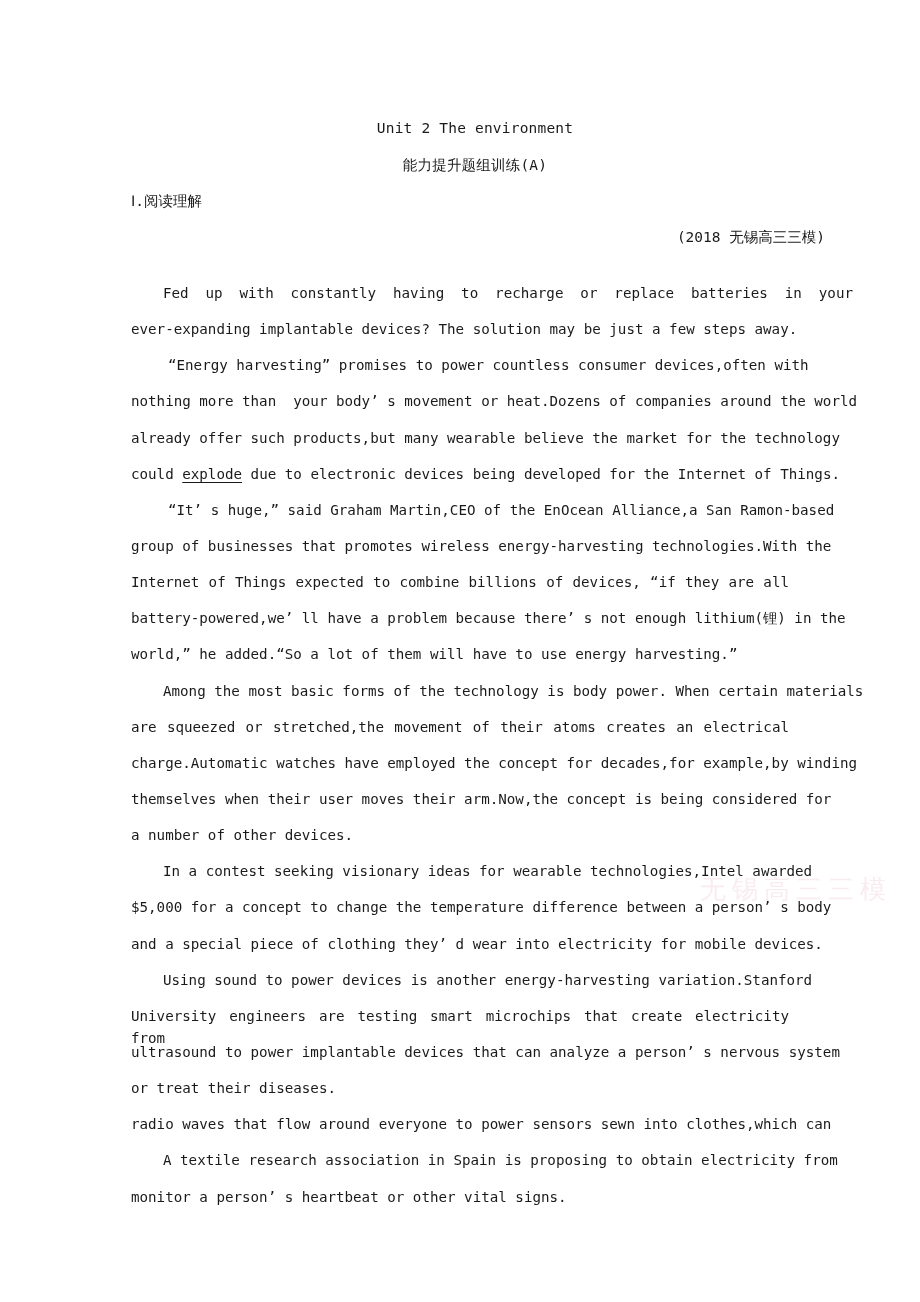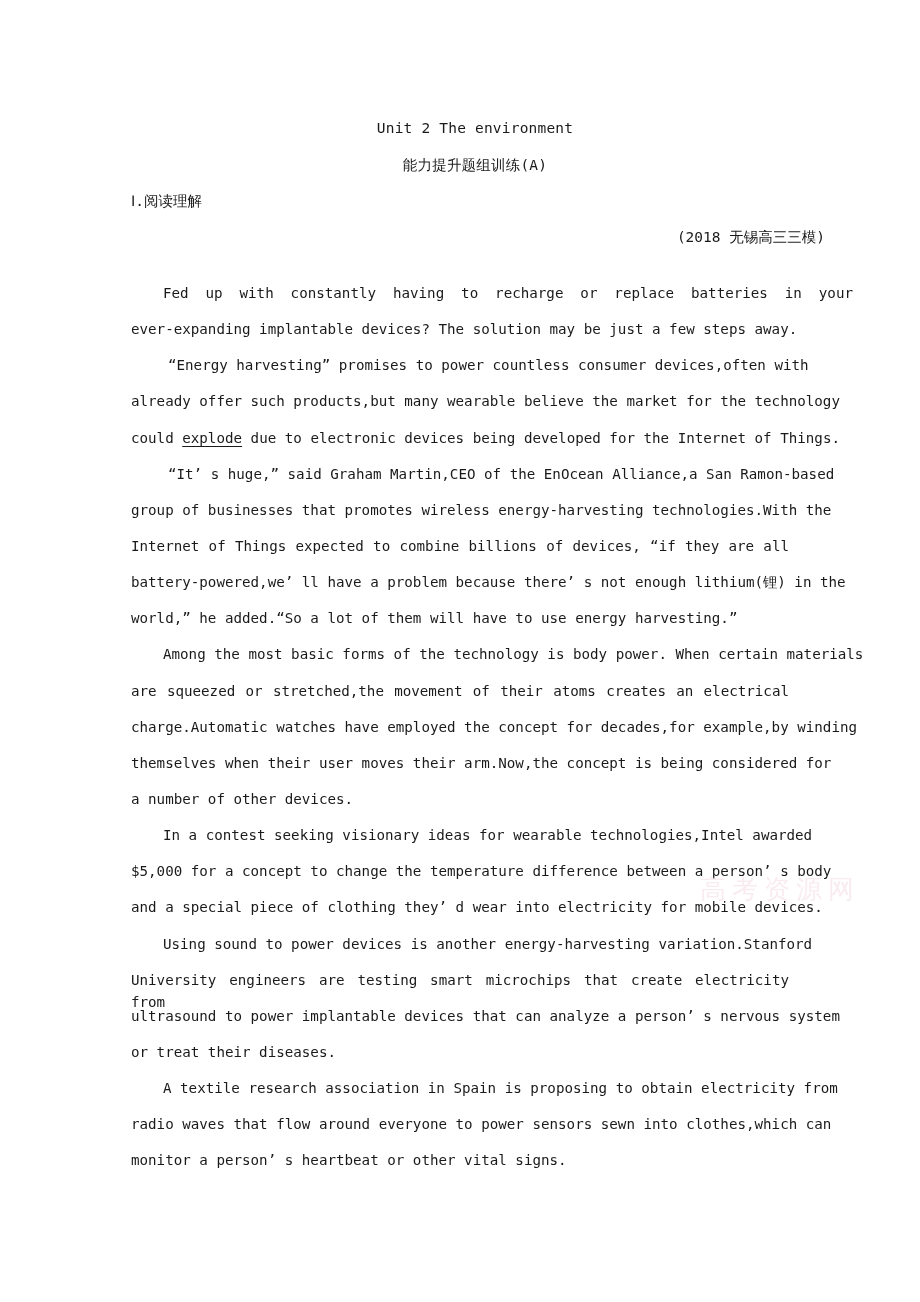--- a/index.html
+++ b/index.html
@@ -104,20 +104,21 @@
   <div id="section-heading">Ⅰ.阅读理解</div>
 
   <div id="source-note">(2018 无锡高三三模)</div>
 
   <div class="article">
 
     <div class="line justify indent w690">Fed up with constantly having to recharge or replace batteries in your</div>
     <div class="line">ever-expanding implantable devices? The solution may be just a few steps away.</div>
 
     <div class="line indent-q">“Energy harvesting” promises to power countless consumer devices,often with</div>
+    <div class="line">nothing more than  your body’ s movement or heat.Dozens of companies around the world</div>
     <div class="line">already offer such products,but many wearable believe the market for the technology</div>
     <div class="line"><span>could </span><span class="underline">explode</span><span> due to electronic devices being developed for the Internet of Things.</span></div>
 
     <div class="line indent-q">“It’ s huge,” said Graham Martin,CEO of the EnOcean Alliance,a San Ramon-based</div>
     <div class="line">group of businesses that promotes wireless energy-harvesting technologies.With the</div>
     <div class="line justify w658">Internet of Things expected to combine billions of devices, “if they are all</div>
     <div class="line">battery-powered,we’ ll have a problem because there’ s not enough lithium(锂) in the</div>
     <div class="line">world,” he added.“So a lot of them will have to use energy harvesting.”</div>
 
     <div class="line indent">Among the most basic forms of the technology is body power. When certain materials</div>
@@ -128,19 +129,19 @@
 
     <div class="line indent">In a contest seeking visionary ideas for wearable technologies,Intel awarded</div>
     <div class="line">$5,000 for a concept to change the temperature difference between a person’ s body</div>
     <div class="line">and a special piece of clothing they’ d wear into electricity for mobile devices.</div>
 
     <div class="line indent">Using sound to power devices is another energy-harvesting variation.Stanford</div>
     <div class="line justify w658">University engineers are testing smart microchips that create electricity from</div>
     <div class="line">ultrasound to power implantable devices that can analyze a person’ s nervous system</div>
     <div class="line">or treat their diseases.</div>
 
+    <div class="line">radio waves that flow around everyone to power sensors sewn into clothes,which can</div>
     <div class="line indent">A textile research association in Spain is proposing to obtain electricity from</div>
-    <div class="line">radio waves that flow around everyone to power sensors sewn into clothes,which can</div>
     <div class="line">monitor a person’ s heartbeat or other vital signs.</div>
   </div>
 
-  <div class="watermark">高考资源网</div>
+  <div class="watermark">无锡高三三模</div>
 </div>
 
 </body></html>

